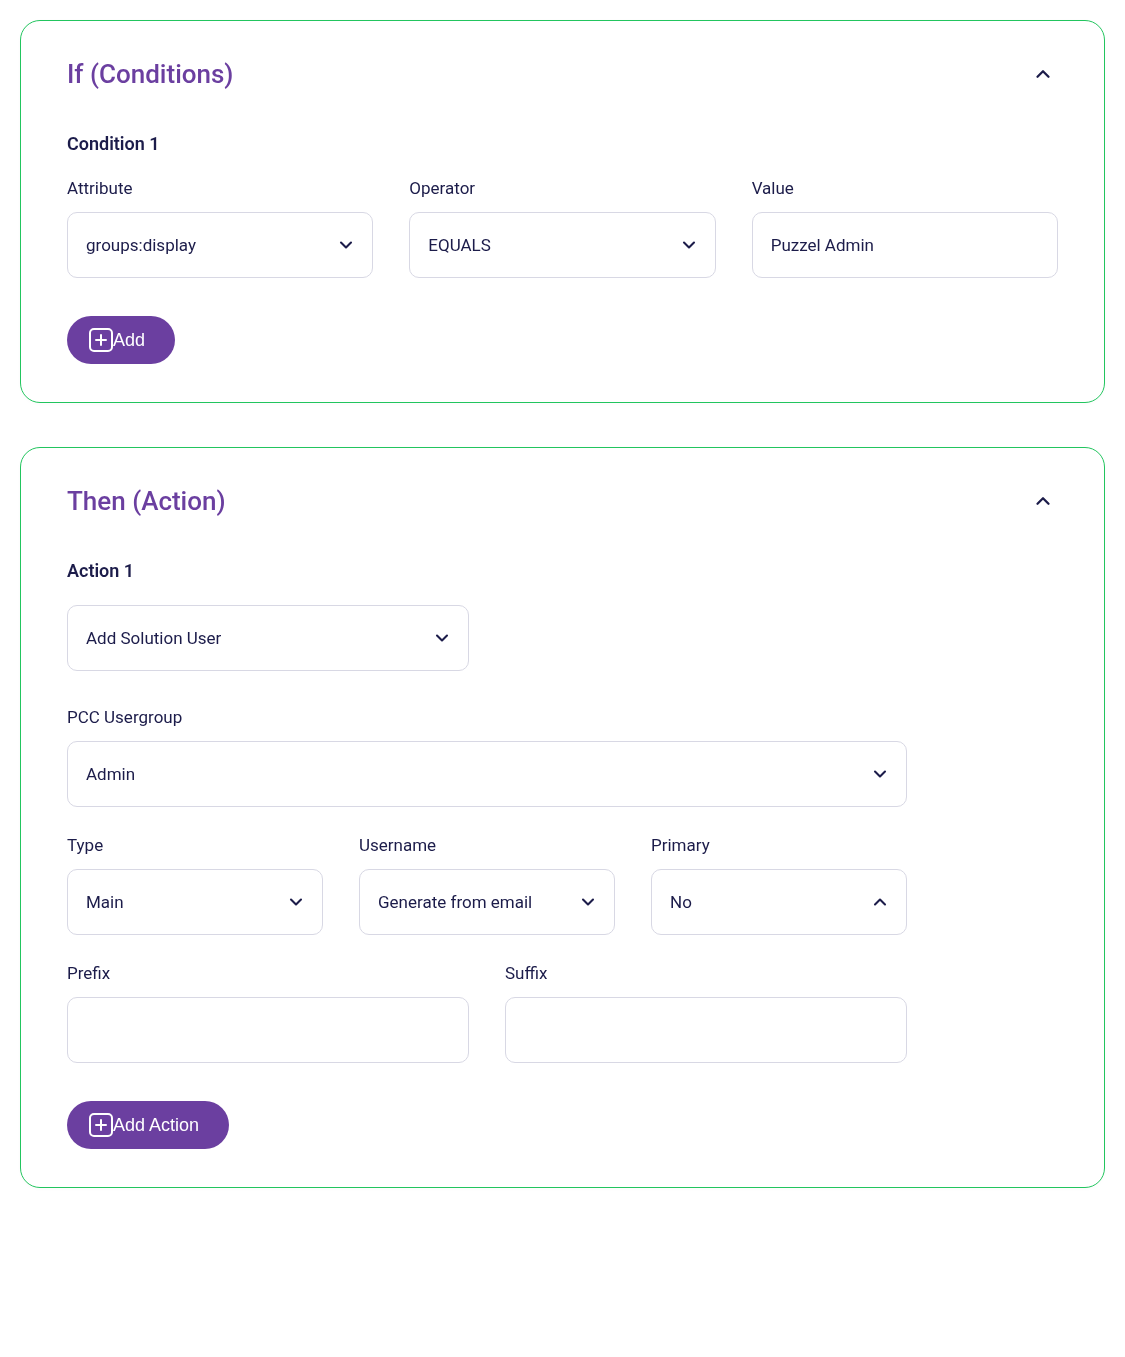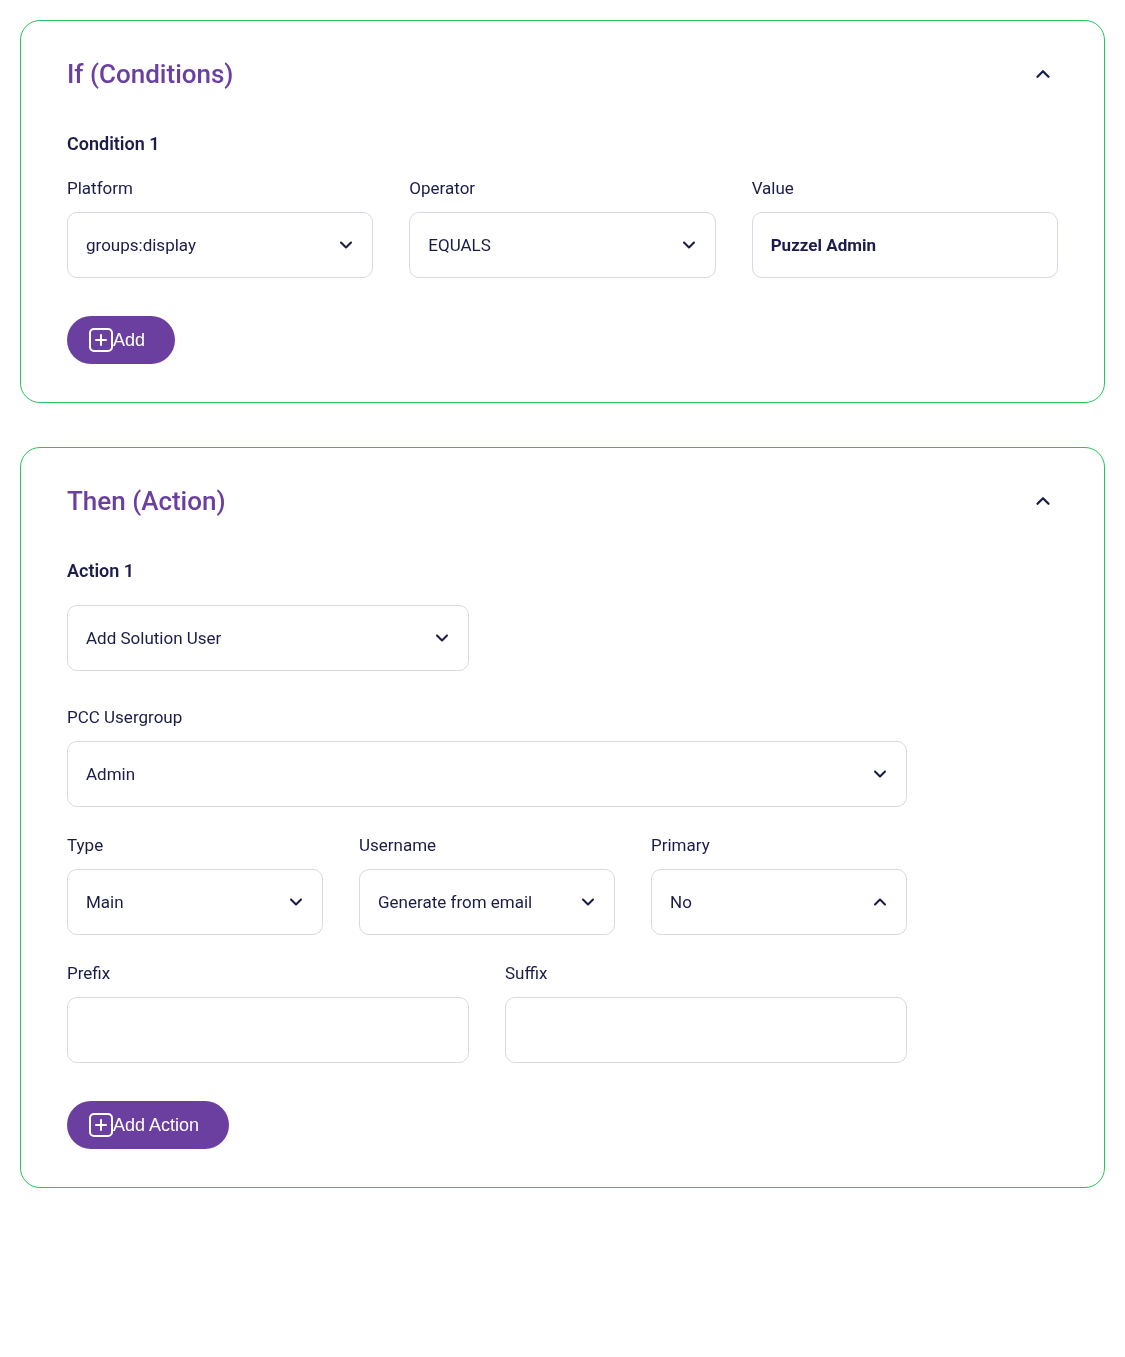--- a/index.html
+++ b/index.html
@@ -64,21 +64,21 @@
     border: 1px solid #d8d8e4;
     border-radius: 10px;
     background: #ffffff;
     display: flex;
     align-items: center;
     padding: 0 50px 0 18px;
     font-size: 17px;
     color: #1c1c4a;
     cursor: pointer;
   }
-  .control.no-caret { padding-right: 18px; cursor: text; font-weight: bold; }
+  .control.no-caret { padding-right: 18px; cursor: text; }
   .control .caret {
     position: absolute;
     right: 16px;
     top: 50%;
     transform: translateY(-50%);
     pointer-events: none;
   }
   .control .caret svg { display: block; }
   .control .redact {
     display: inline-block;
@@ -127,21 +127,21 @@
       <svg width="22" height="22" viewBox="0 0 24 24" fill="none" stroke="#1c1c4a" stroke-width="2.5" stroke-linecap="round" stroke-linejoin="round">
           <polyline points="6 15 12 9 18 15"></polyline>
         </svg>
     </div>
   </div>
 
   <div class="subsection-title">Condition 1</div>
 
   <div class="row row-3">
     <div class="field">
-      <div class="field-label">Platform</div>
+      <div class="field-label">Attribute</div>
       <div class="control">
         <span>groups:display</span>
         <span class="caret">
           <svg width="20" height="20" viewBox="0 0 24 24" fill="none" stroke="#1c1c4a" stroke-width="2.5" stroke-linecap="round" stroke-linejoin="round">
               <polyline points="6 9 12 15 18 9"></polyline>
             </svg>
         </span>
       </div>
     </div>
     <div class="field">

